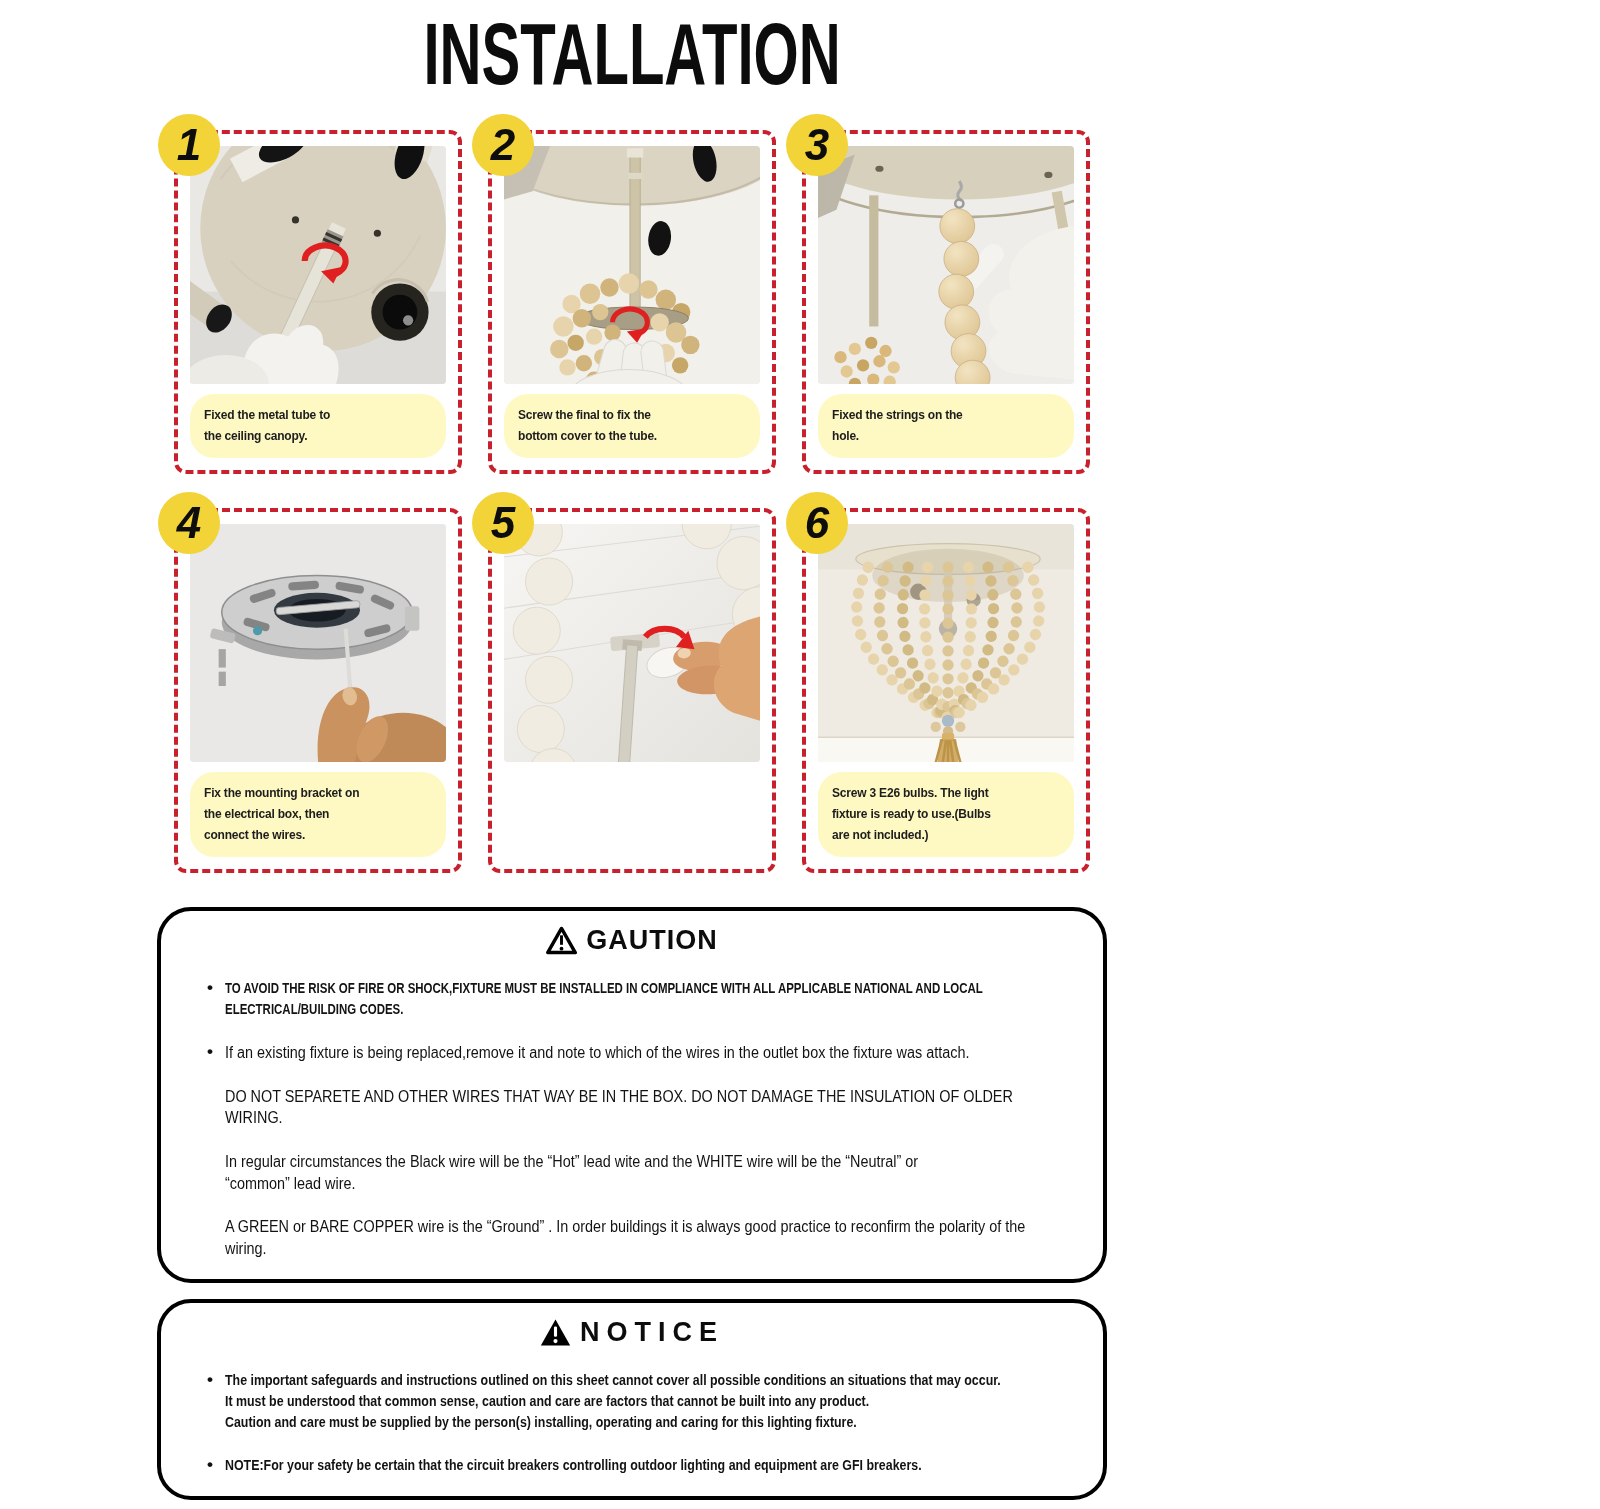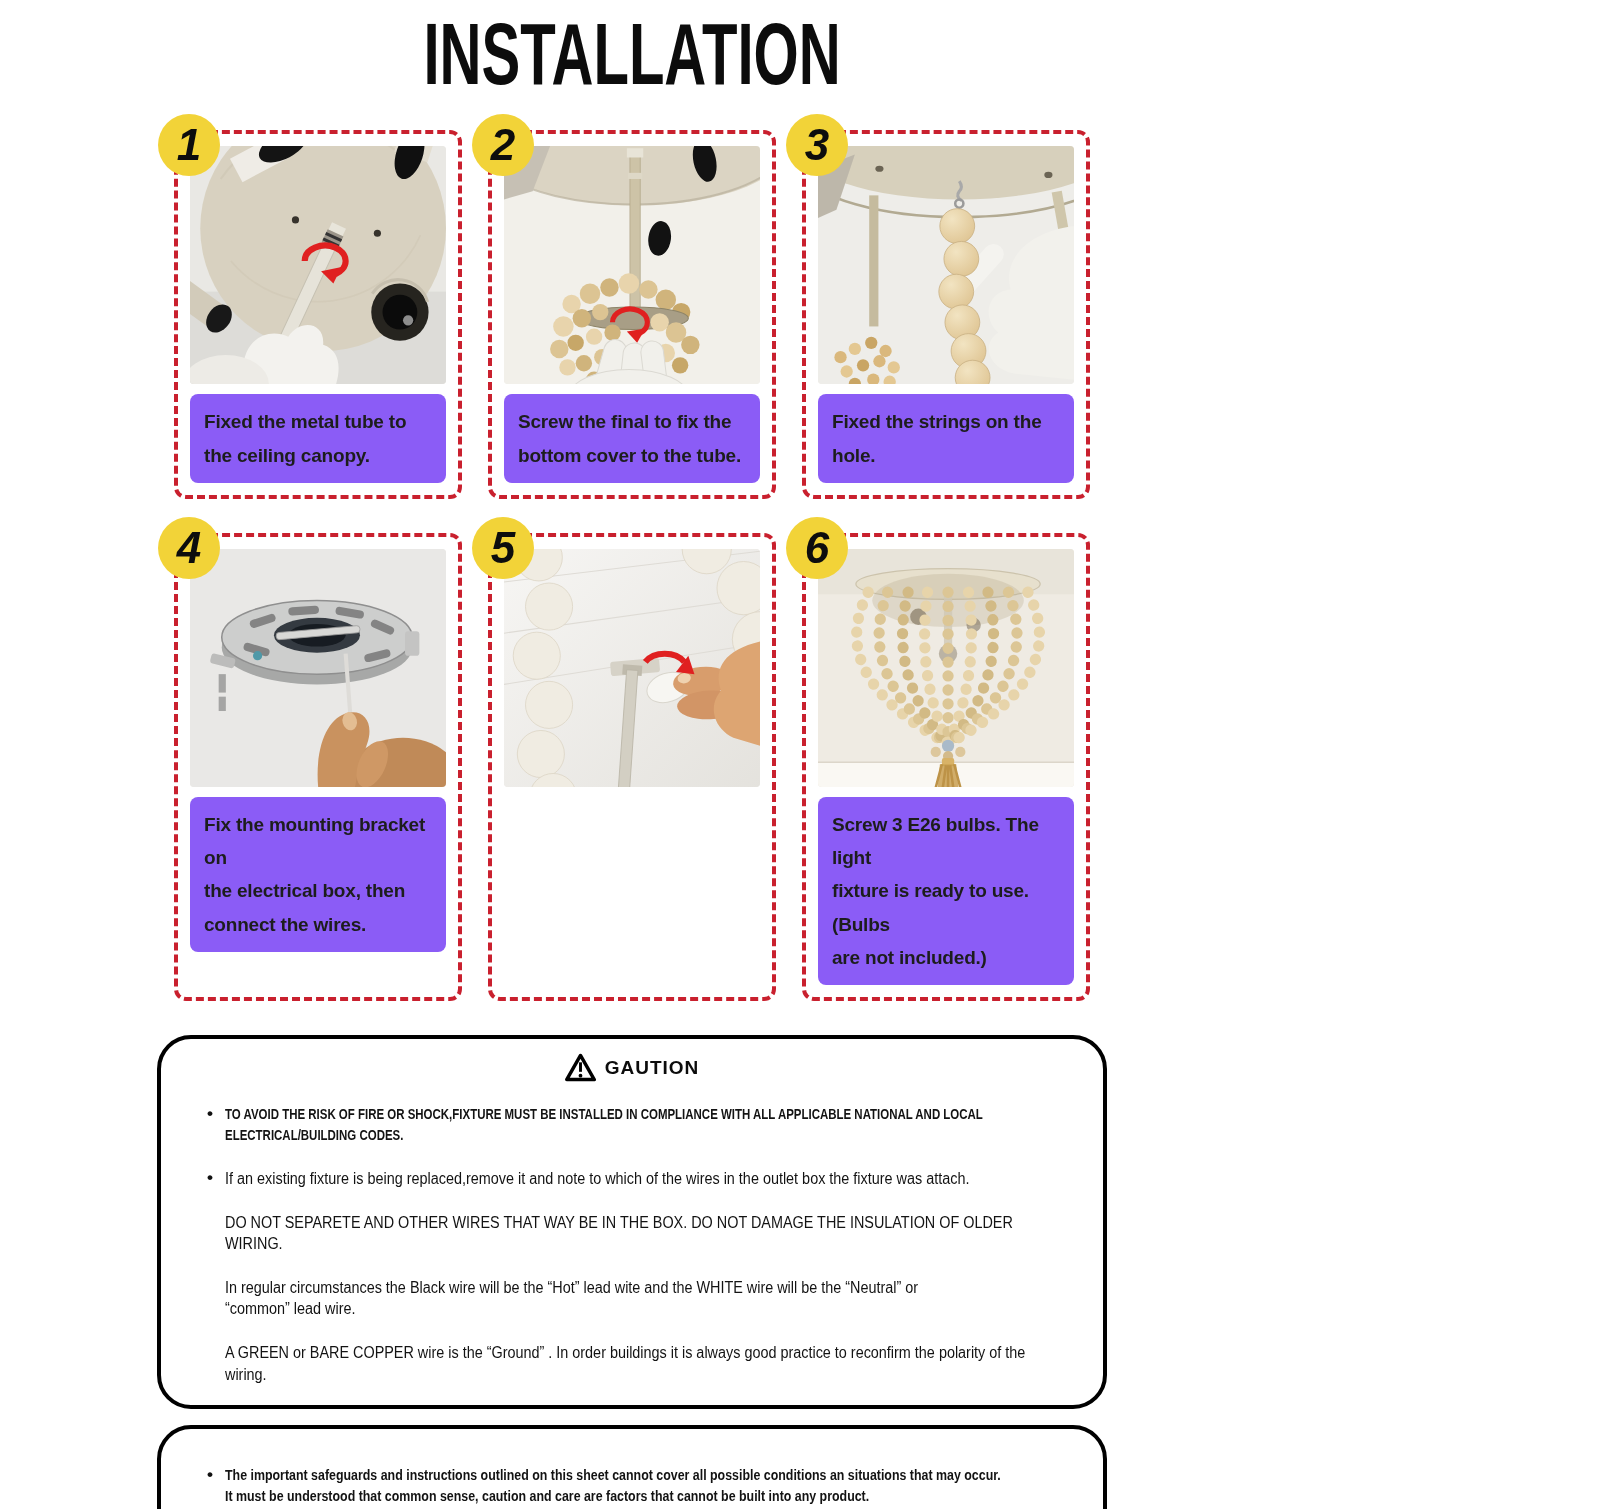--- a/index.html
+++ b/index.html
@@ -12,28 +12,28 @@
                      color:#0c0c0c; transform:scaleX(0.66); transform-origin:center; white-space:nowrap; }
 
   .steps { display:grid; grid-template-columns:repeat(3,1fr); column-gap:26px; row-gap:34px;
            width:916px; margin:0 auto; }
   .step { position:relative; border:4px dashed #c9202e; border-radius:12px; padding:12px; background:#fff; }
   .badge { position:absolute; top:-20px; left:-20px; width:62px; height:62px; background:#f2d338;
            border-radius:50%; display:flex; align-items:center; justify-content:center;
            font-size:44px; font-weight:700; font-style:italic; color:#0d0d0d; z-index:3; }
   .photo { width:100%; height:238px; border-radius:4px; overflow:hidden; background:#eceae6; }
   .photo svg { display:block; width:100%; height:100%; }
-  .caption { margin-top:10px; background:#8b5cf6; border-radius:8px; padding:11px 14px;
-             font-weight:700; font-size:19px; letter-spacing:-0.2px; line-height:1.75;
+  .caption { margin-top:10px; background:#fef9c3; border-radius:24px; padding:11px 14px;
+             font-weight:700; font-size:12px; letter-spacing:-0.2px; line-height:1.75;
              color:#1d1d1d; white-space:pre-line; }
 
   .panel { border:4px solid #000; border-radius:34px; margin-top:34px; padding:14px 38px 20px; background:#fff; }
   .panel + .panel { margin-top:16px; }
   .panel-head { display:flex; align-items:center; justify-content:center; gap:9px; margin-bottom:8px; }
-  .head-label { font-size:19px; font-weight:700; color:#0c0c0c; letter-spacing:1px; }
+  .head-label { font-size:27px; font-weight:700; color:#0c0c0c; letter-spacing:1px; }
   .head-label.spread { letter-spacing:7px; }
   .tri { width:31px; height:29px; flex:0 0 auto; }
 
   .item { position:relative; padding-left:26px; margin-top:22px; }
   .item.dotted::before { content:"•"; position:absolute; left:8px; top:0; font-weight:700; font-size:17px; }
   .sq { display:inline-block; white-space:pre-line; transform-origin:0 0; line-height:1.35; color:#131313; }
   .caps .sq  { font-weight:700; font-size:15.5px; transform:scaleX(0.74); width:135%; }
   .norm .sq  { font-weight:400; font-size:16px;   transform:scaleX(0.90); width:111%; }
   .nitem .sq { font-weight:700; font-size:15.5px; transform:scaleX(0.80); width:125%; }
 </style>
@@ -344,20 +344,28 @@
 ELECTRICAL/BUILDING CODES.</span></div>
       <div class="item dotted norm"><span class="sq">If an existing fixture is being replaced,remove it and note to which of the wires in the outlet box the fixture was attach.</span></div>
       <div class="item norm"><span class="sq">DO NOT SEPARETE AND OTHER WIRES THAT WAY BE IN THE BOX. DO NOT DAMAGE THE INSULATION OF OLDER WIRING.</span></div>
       <div class="item norm"><span class="sq">In regular circumstances the Black wire will be the “Hot” lead wite and the WHITE wire will be the “Neutral” or
 “common” lead wire.</span></div>
       <div class="item norm"><span class="sq">A GREEN or BARE COPPER wire is the “Ground” . In order buildings it is always good practice to reconfirm the polarity of the
 wiring.</span></div>
     </div>
 
     <div class="panel">
+      <div class="panel-head">
+        <svg class="tri" viewBox="0 0 36 32">
+          <path d="M18 1 L35 31 L1 31 Z" fill="#000"></path>
+          <rect x="16.2" y="9" width="3.6" height="12" rx="1.5" fill="#fff"></rect>
+          <circle cx="18" cy="26" r="2.4" fill="#fff"></circle>
+        </svg>
+        <span class="head-label spread">NOTICE</span>
+      </div>
       <div class="item dotted nitem"><span class="sq">The important safeguards and instructions outlined on this sheet cannot cover all possible conditions an situations that may occur.
 It must be understood that common sense, caution and care are factors that cannot be built into any product.
 Caution and care must be supplied by the person(s) installing, operating and caring for this lighting fixture.</span></div>
       <div class="item dotted nitem"><span class="sq">NOTE:For your safety be certain that the circuit breakers controlling outdoor lighting and equipment are GFI breakers.</span></div>
     </div>
 
   </div>
 </div>
 
 </body></html>

